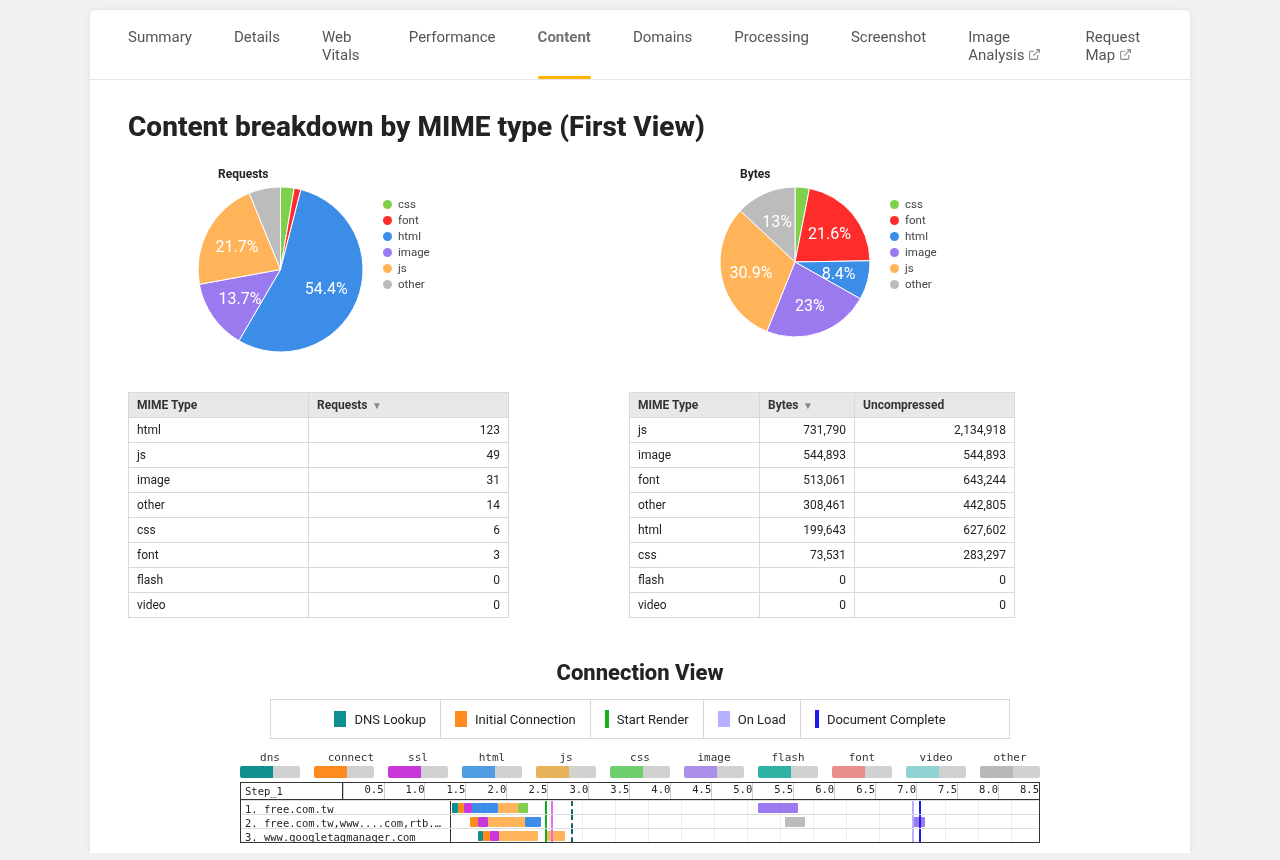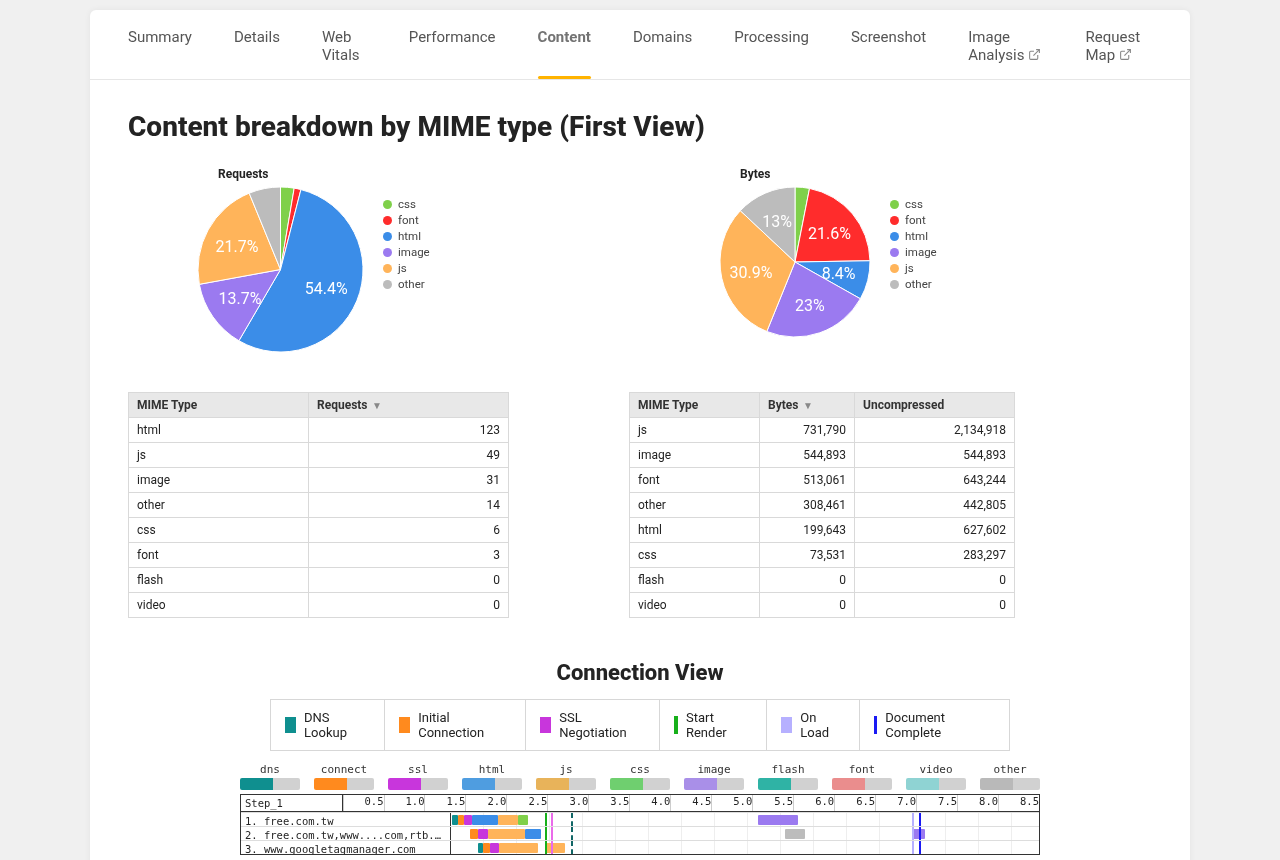--- a/index.html
+++ b/index.html
@@ -433,39 +433,35 @@
   <div class="cv-legend" id="cvLegend">
       <div class="cv-legend-item">
         <span class="cv-sw" style="background: rgb(15, 143, 143);"></span>
         <span>DNS Lookup</span>
       </div>
       <div class="cv-legend-item">
         <span class="cv-sw" style="background: rgb(255, 138, 30);"></span>
         <span>Initial Connection</span>
       </div>
       <div class="cv-legend-item">
-        <span class="cv-sw" style="background: rgb(200, 54, 220);"></span>
-        <span>SSL Negotiation</span>
-      </div>
-      <div class="cv-legend-item">
         <span class="cv-bar" style="background: rgb(23, 176, 27);"></span>
         <span>Start Render</span>
       </div>
       <div class="cv-legend-item">
         <span class="cv-sw" style="background: rgb(182, 176, 255);"></span>
         <span>On Load</span>
       </div>
       <div class="cv-legend-item">
         <span class="cv-bar" style="background: rgb(26, 26, 243);"></span>
         <span>Document Complete</span>
       </div>
     </div>
   <div class="col-legend" id="colLegend">
       <div class="cb" style="color: rgb(15, 143, 143);"><span style="color:#333">dns</span><div class="bar"></div></div>
-      <div class="cb" style="color: rgb(255, 138, 30);"><span style="color:#333">connect</span><div class="bar"></div></div>
+      <div class="cb" style="color: rgb(255, 138, 30); text-align: right;"><span style="color:#333">connect</span><div class="bar"></div></div>
       <div class="cb" style="color: rgb(200, 54, 220);"><span style="color:#333">ssl</span><div class="bar"></div></div>
       <div class="cb" style="color: rgb(79, 157, 224);"><span style="color:#333">html</span><div class="bar"></div></div>
       <div class="cb" style="color: rgb(232, 179, 90);"><span style="color:#333">js</span><div class="bar"></div></div>
       <div class="cb" style="color: rgb(111, 207, 111);"><span style="color:#333">css</span><div class="bar"></div></div>
       <div class="cb" style="color: rgb(169, 143, 232);"><span style="color:#333">image</span><div class="bar"></div></div>
       <div class="cb" style="color: rgb(47, 179, 165);"><span style="color:#333">flash</span><div class="bar"></div></div>
       <div class="cb" style="color: rgb(234, 141, 141);"><span style="color:#333">font</span><div class="bar"></div></div>
       <div class="cb" style="color: rgb(143, 211, 211);"><span style="color:#333">video</span><div class="bar"></div></div>
       <div class="cb" style="color: rgb(185, 185, 185);"><span style="color:#333">other</span><div class="bar"></div></div>
     </div>

